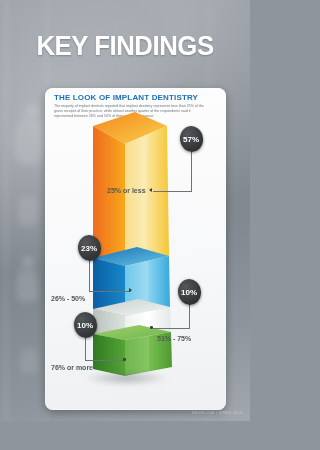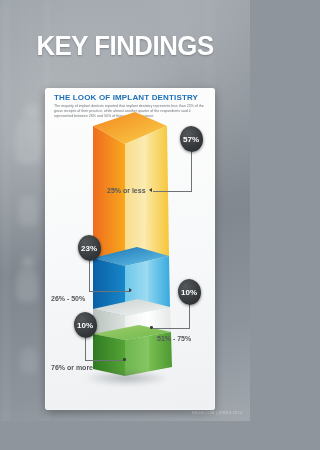--- a/index.html
+++ b/index.html
@@ -35,23 +35,24 @@
     color:#ffffff;font-weight:bold;font-size:28px;letter-spacing:-0.5px;
     font-family:"Liberation Sans Narrow","Liberation Sans",sans-serif;
     transform:scaleX(.92);transform-origin:50% 50%;
     text-shadow:0 1px 2px rgba(0,0,0,.25);
   }
 
   
   .card{
     position:absolute;left:45px;top:88px;width:170px;height:322px;
     background:linear-gradient(175deg,#fdfdfd 0%,#f7f8f9 55%,#eef0f2 100%);
-    border-radius:3px;
+    border-radius:8px;
     box-shadow:0 3px 9px rgba(0,0,0,.30), 0 0 0 1px rgba(255,255,255,.35) inset;
     overflow:hidden;
+    padding-left:11px;
   }
   .card-head{
     position:absolute;left:9px;top:5px;width:154px;
     color:#1d70b7;font-weight:bold;font-size:8px;letter-spacing:.15px;
   }
   .card-body{
     position:absolute;left:9px;top:16px;width:152px;
     color:#6d7479;font-size:3.6px;line-height:5.2px;text-align:left;
   }
 

